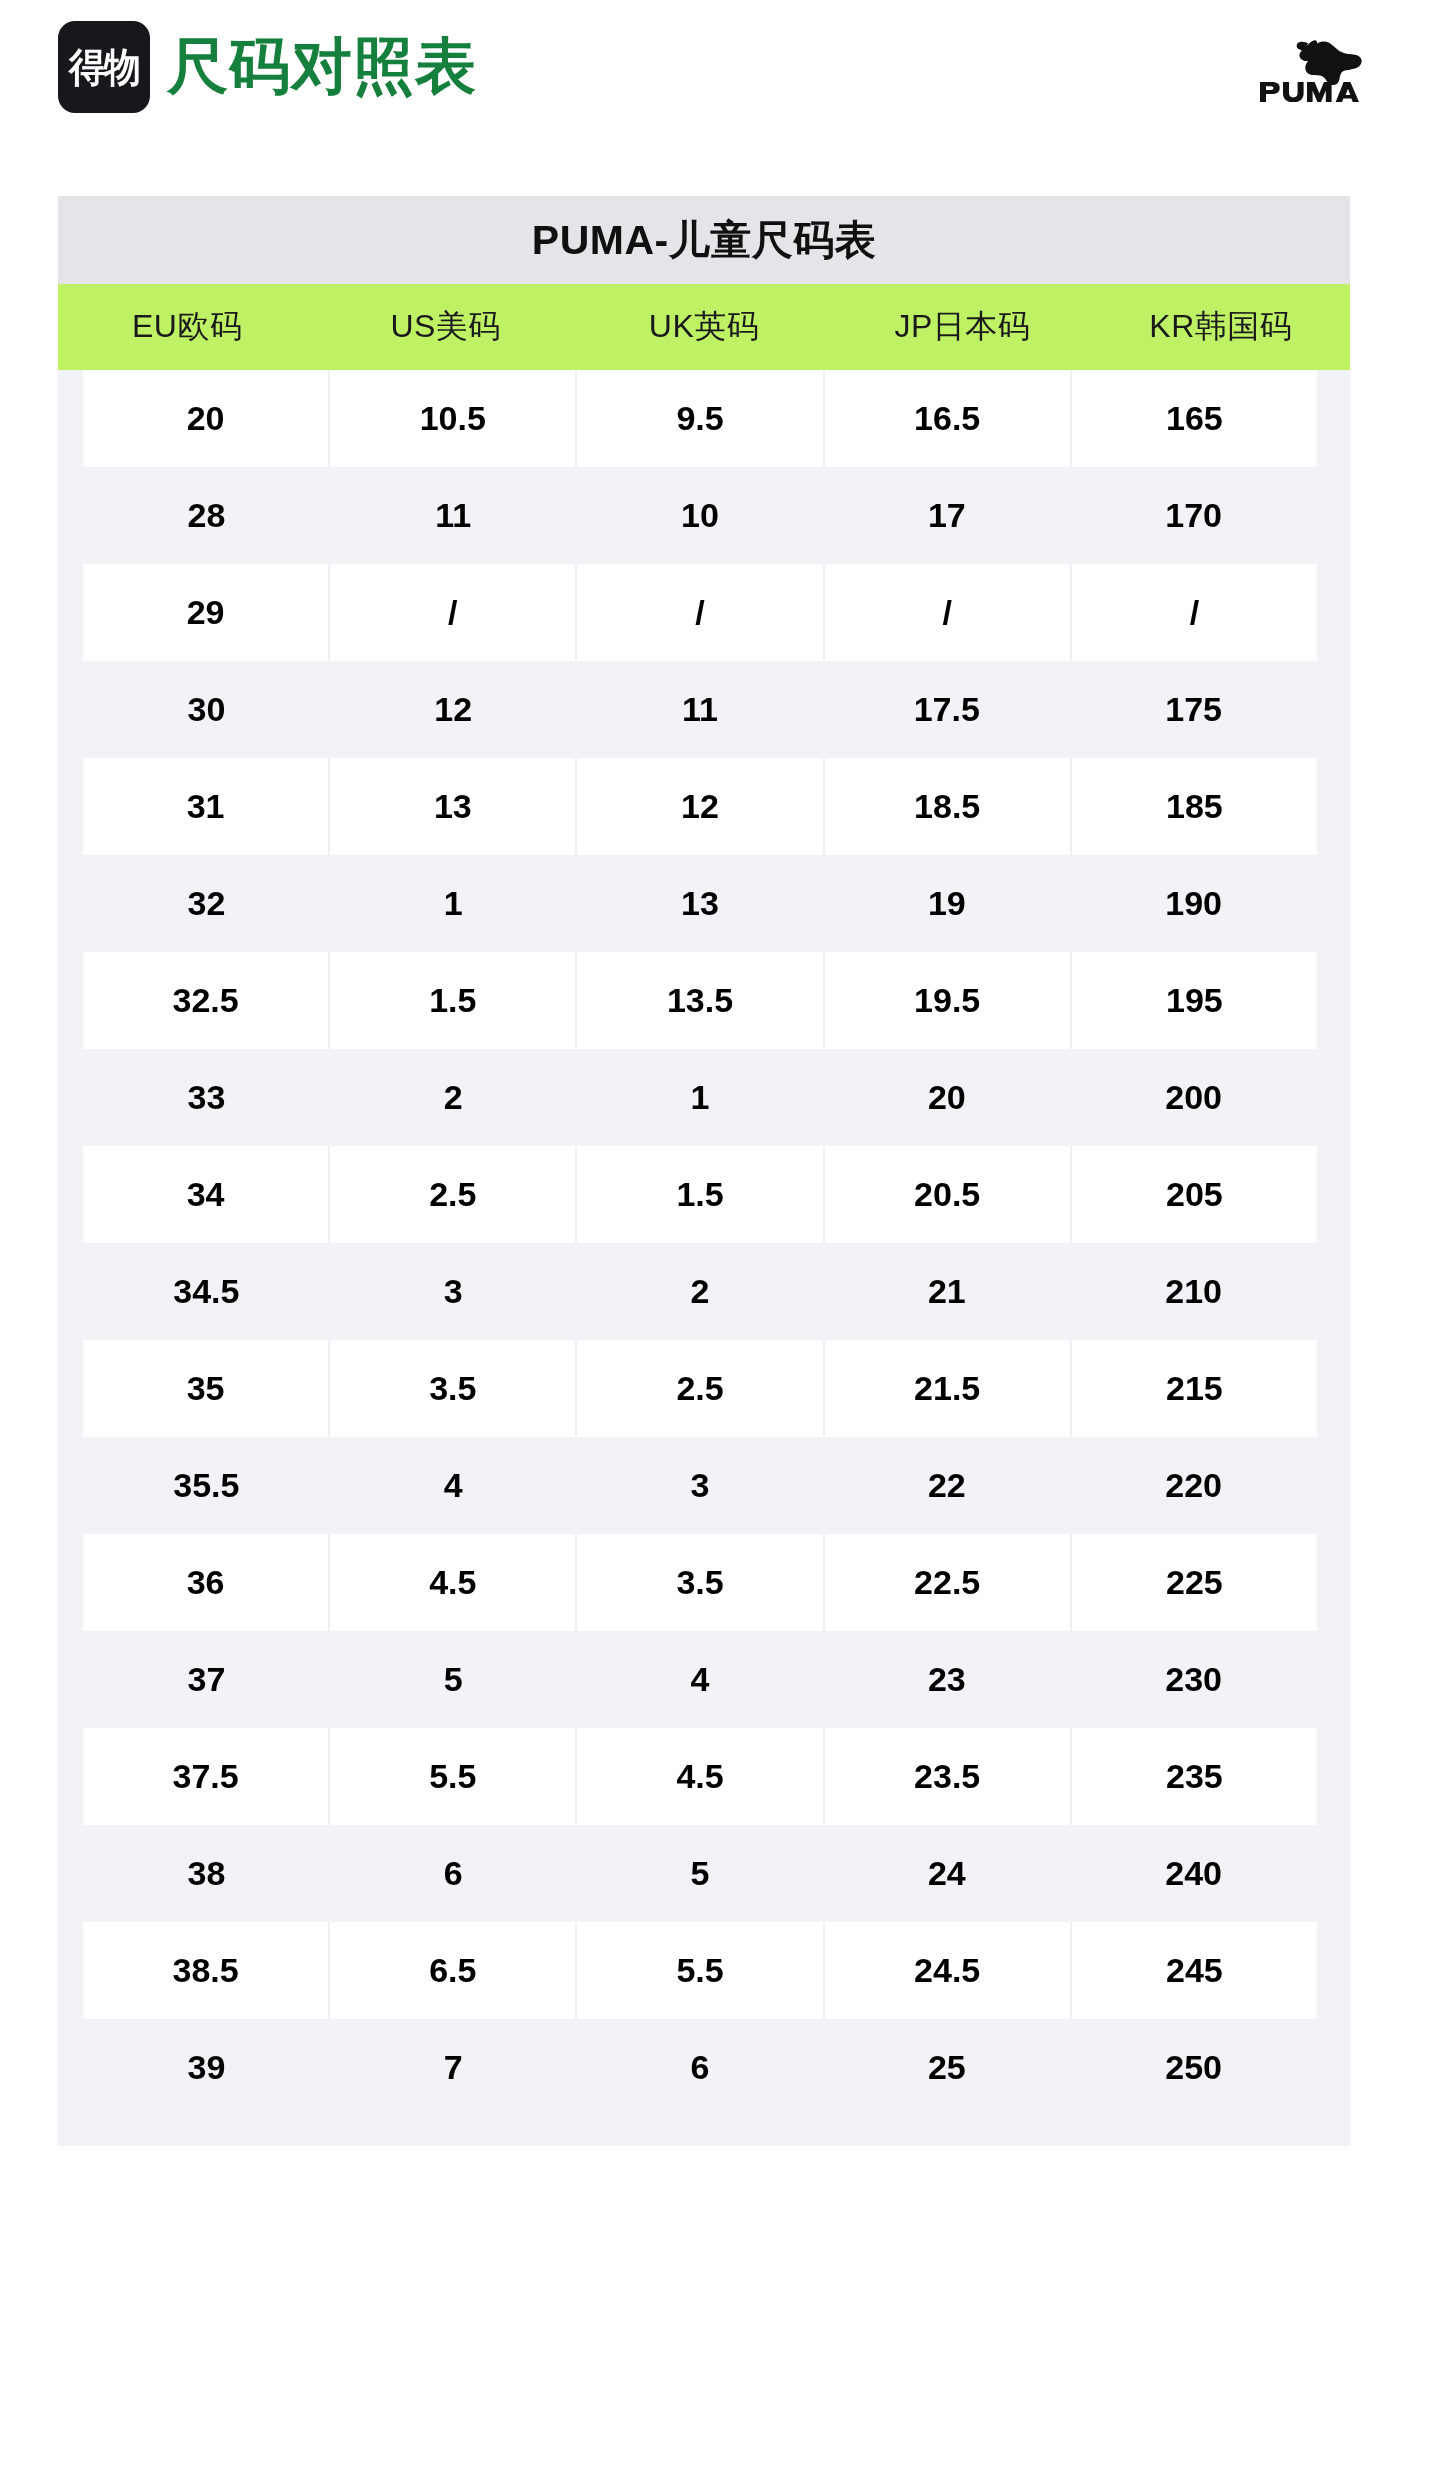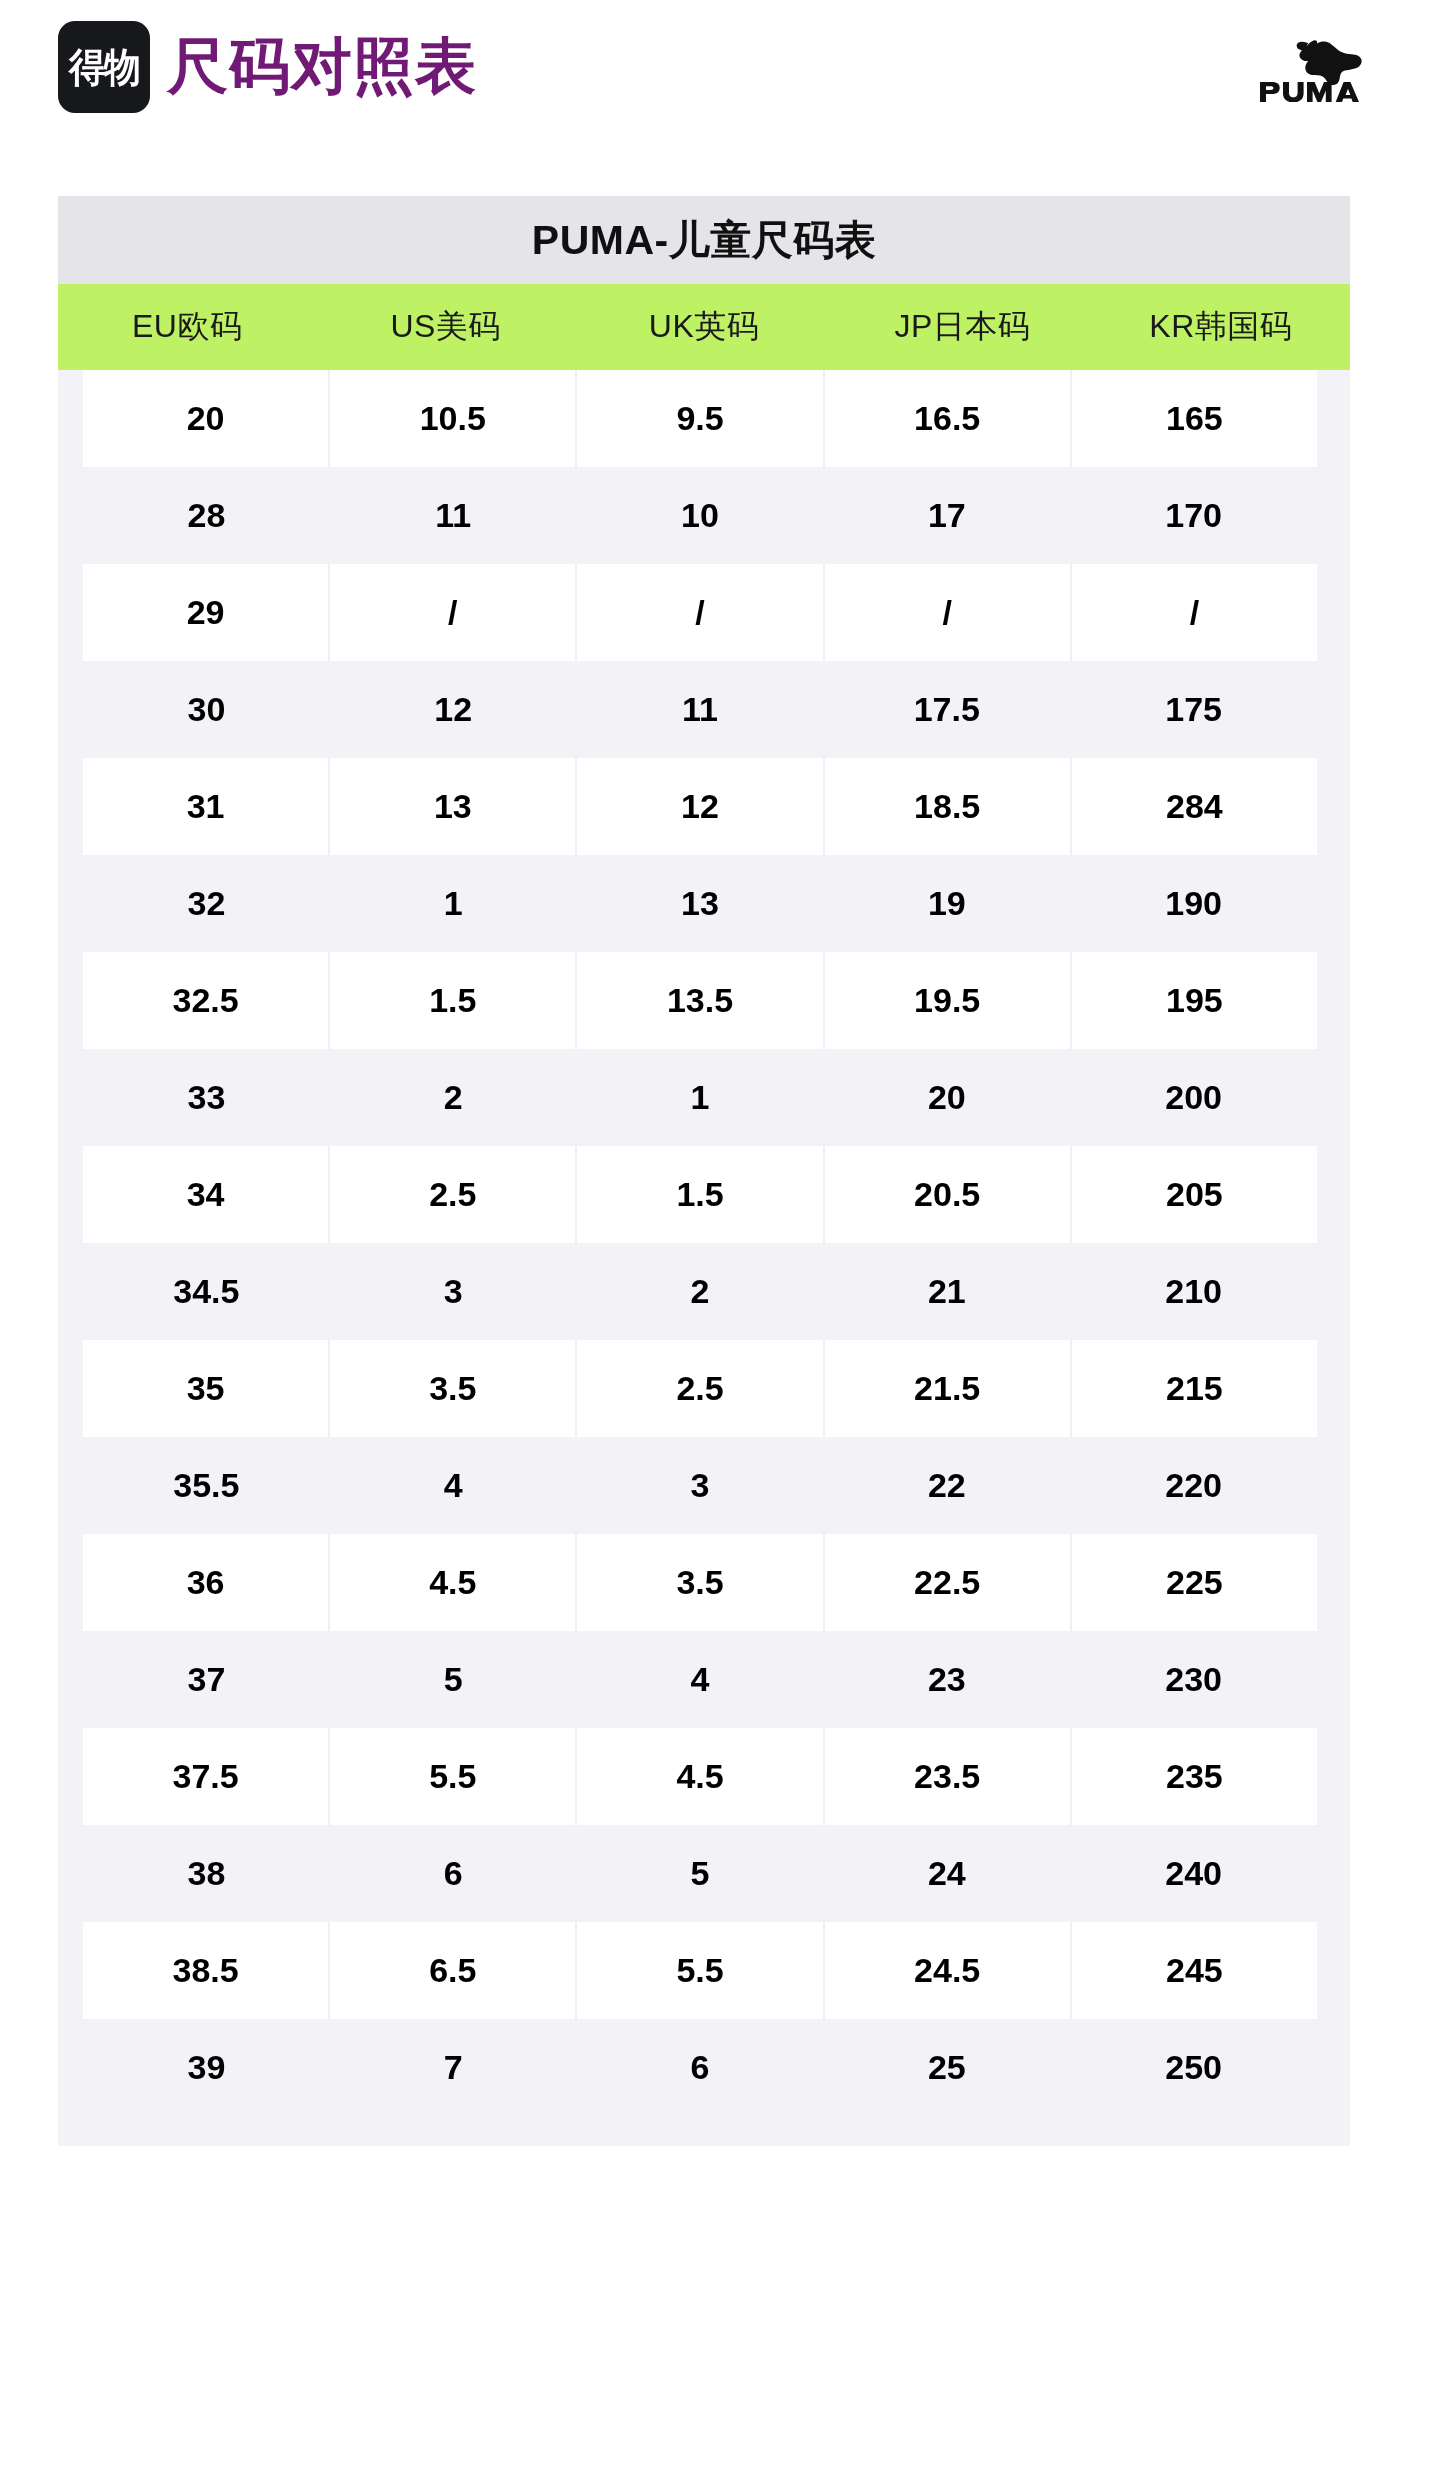--- a/index.html
+++ b/index.html
@@ -44,21 +44,21 @@
     font-size: 40px;
     font-weight: 700;
     letter-spacing: -2px;
     line-height: 1;
     font-family: "DejaVu Sans", "Liberation Sans", sans-serif;
     transform: scaleX(0.92);
   }
   .page-title {
     font-size: 61px;
     font-weight: 700;
-    color: #701a75;
+    color: #15803d;
     line-height: 1;
     letter-spacing: 1px;
     white-space: nowrap;
   }
 
   .puma-logo {
     position: absolute;
     right: 63px;
     top: 24px;
     width: 132px;
@@ -203,21 +203,21 @@
           <div class="cell">12</div>
           <div class="cell">11</div>
           <div class="cell">17.5</div>
           <div class="cell">175</div>
         </div>
         <div class="data-row white">
           <div class="cell">31</div>
           <div class="cell">13</div>
           <div class="cell">12</div>
           <div class="cell">18.5</div>
-          <div class="cell">284</div>
+          <div class="cell">185</div>
         </div>
         <div class="data-row alt">
           <div class="cell">32</div>
           <div class="cell">1</div>
           <div class="cell">13</div>
           <div class="cell">19</div>
           <div class="cell">190</div>
         </div>
         <div class="data-row white">
           <div class="cell">32.5</div>

